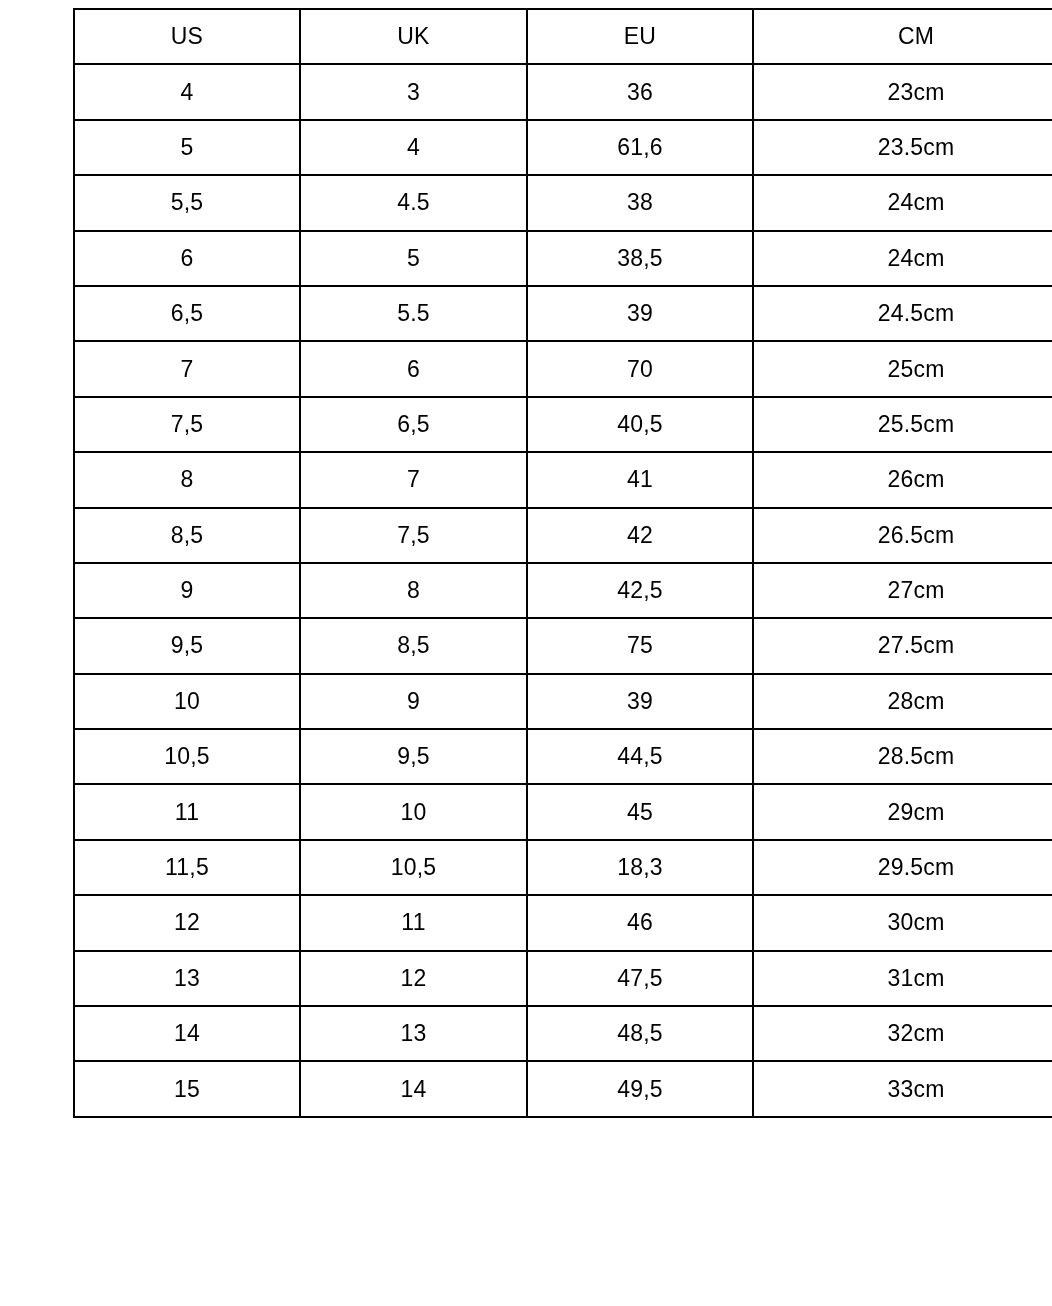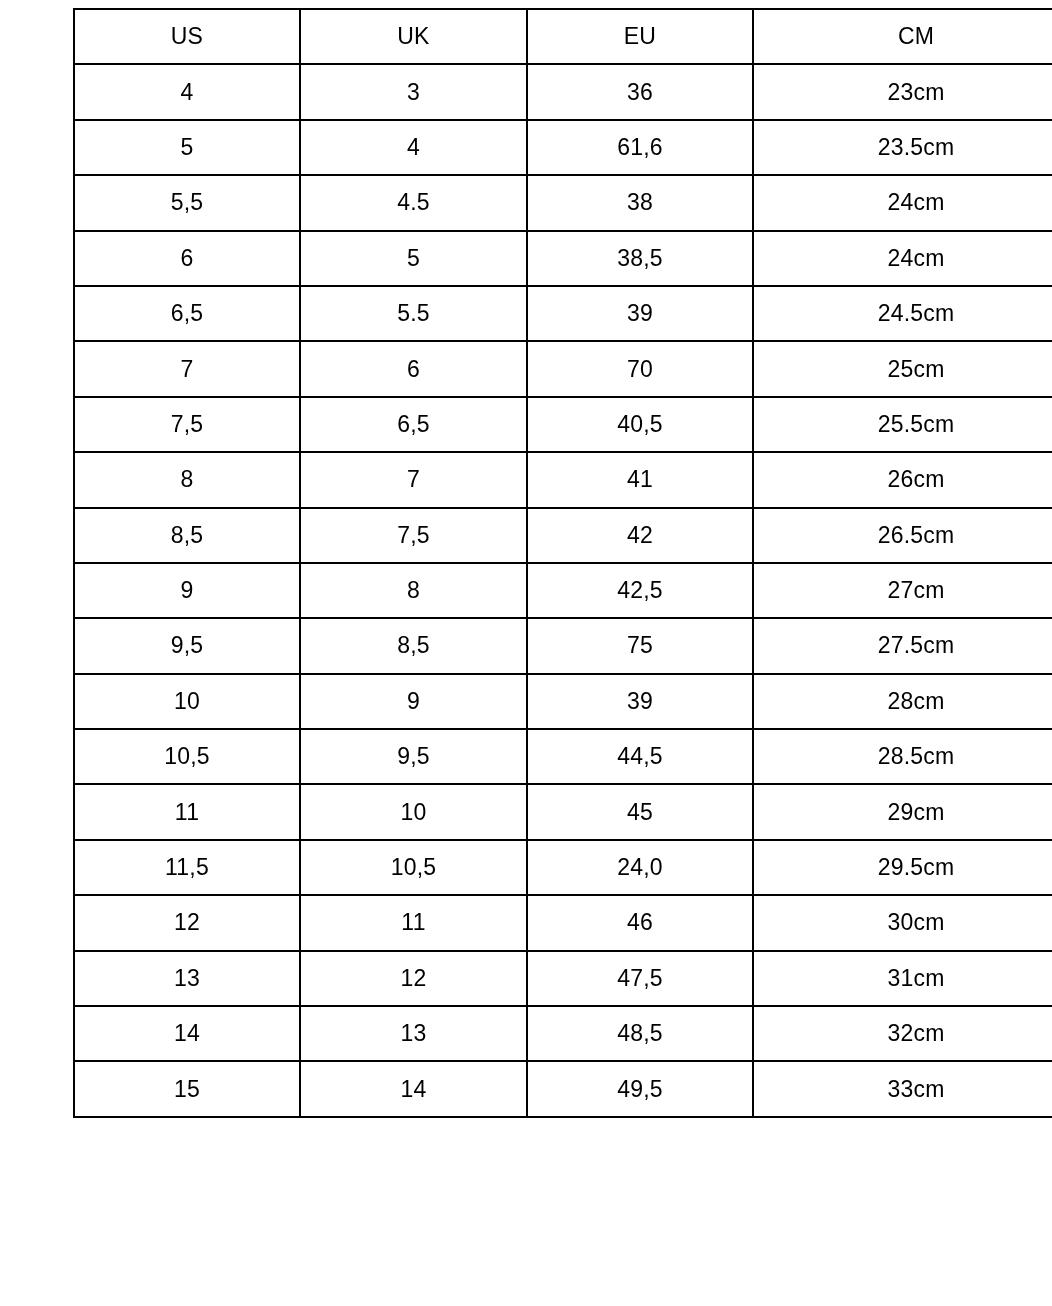--- a/index.html
+++ b/index.html
@@ -157,21 +157,21 @@
         </tr>
         <tr>
           <td>11</td>
           <td>10</td>
           <td>45</td>
           <td>29cm</td>
         </tr>
         <tr>
           <td>11,5</td>
           <td>10,5</td>
-          <td>24,0</td>
+          <td>18,3</td>
           <td>29.5cm</td>
         </tr>
         <tr>
           <td>12</td>
           <td>11</td>
           <td>46</td>
           <td>30cm</td>
         </tr>
         <tr>
           <td>13</td>

